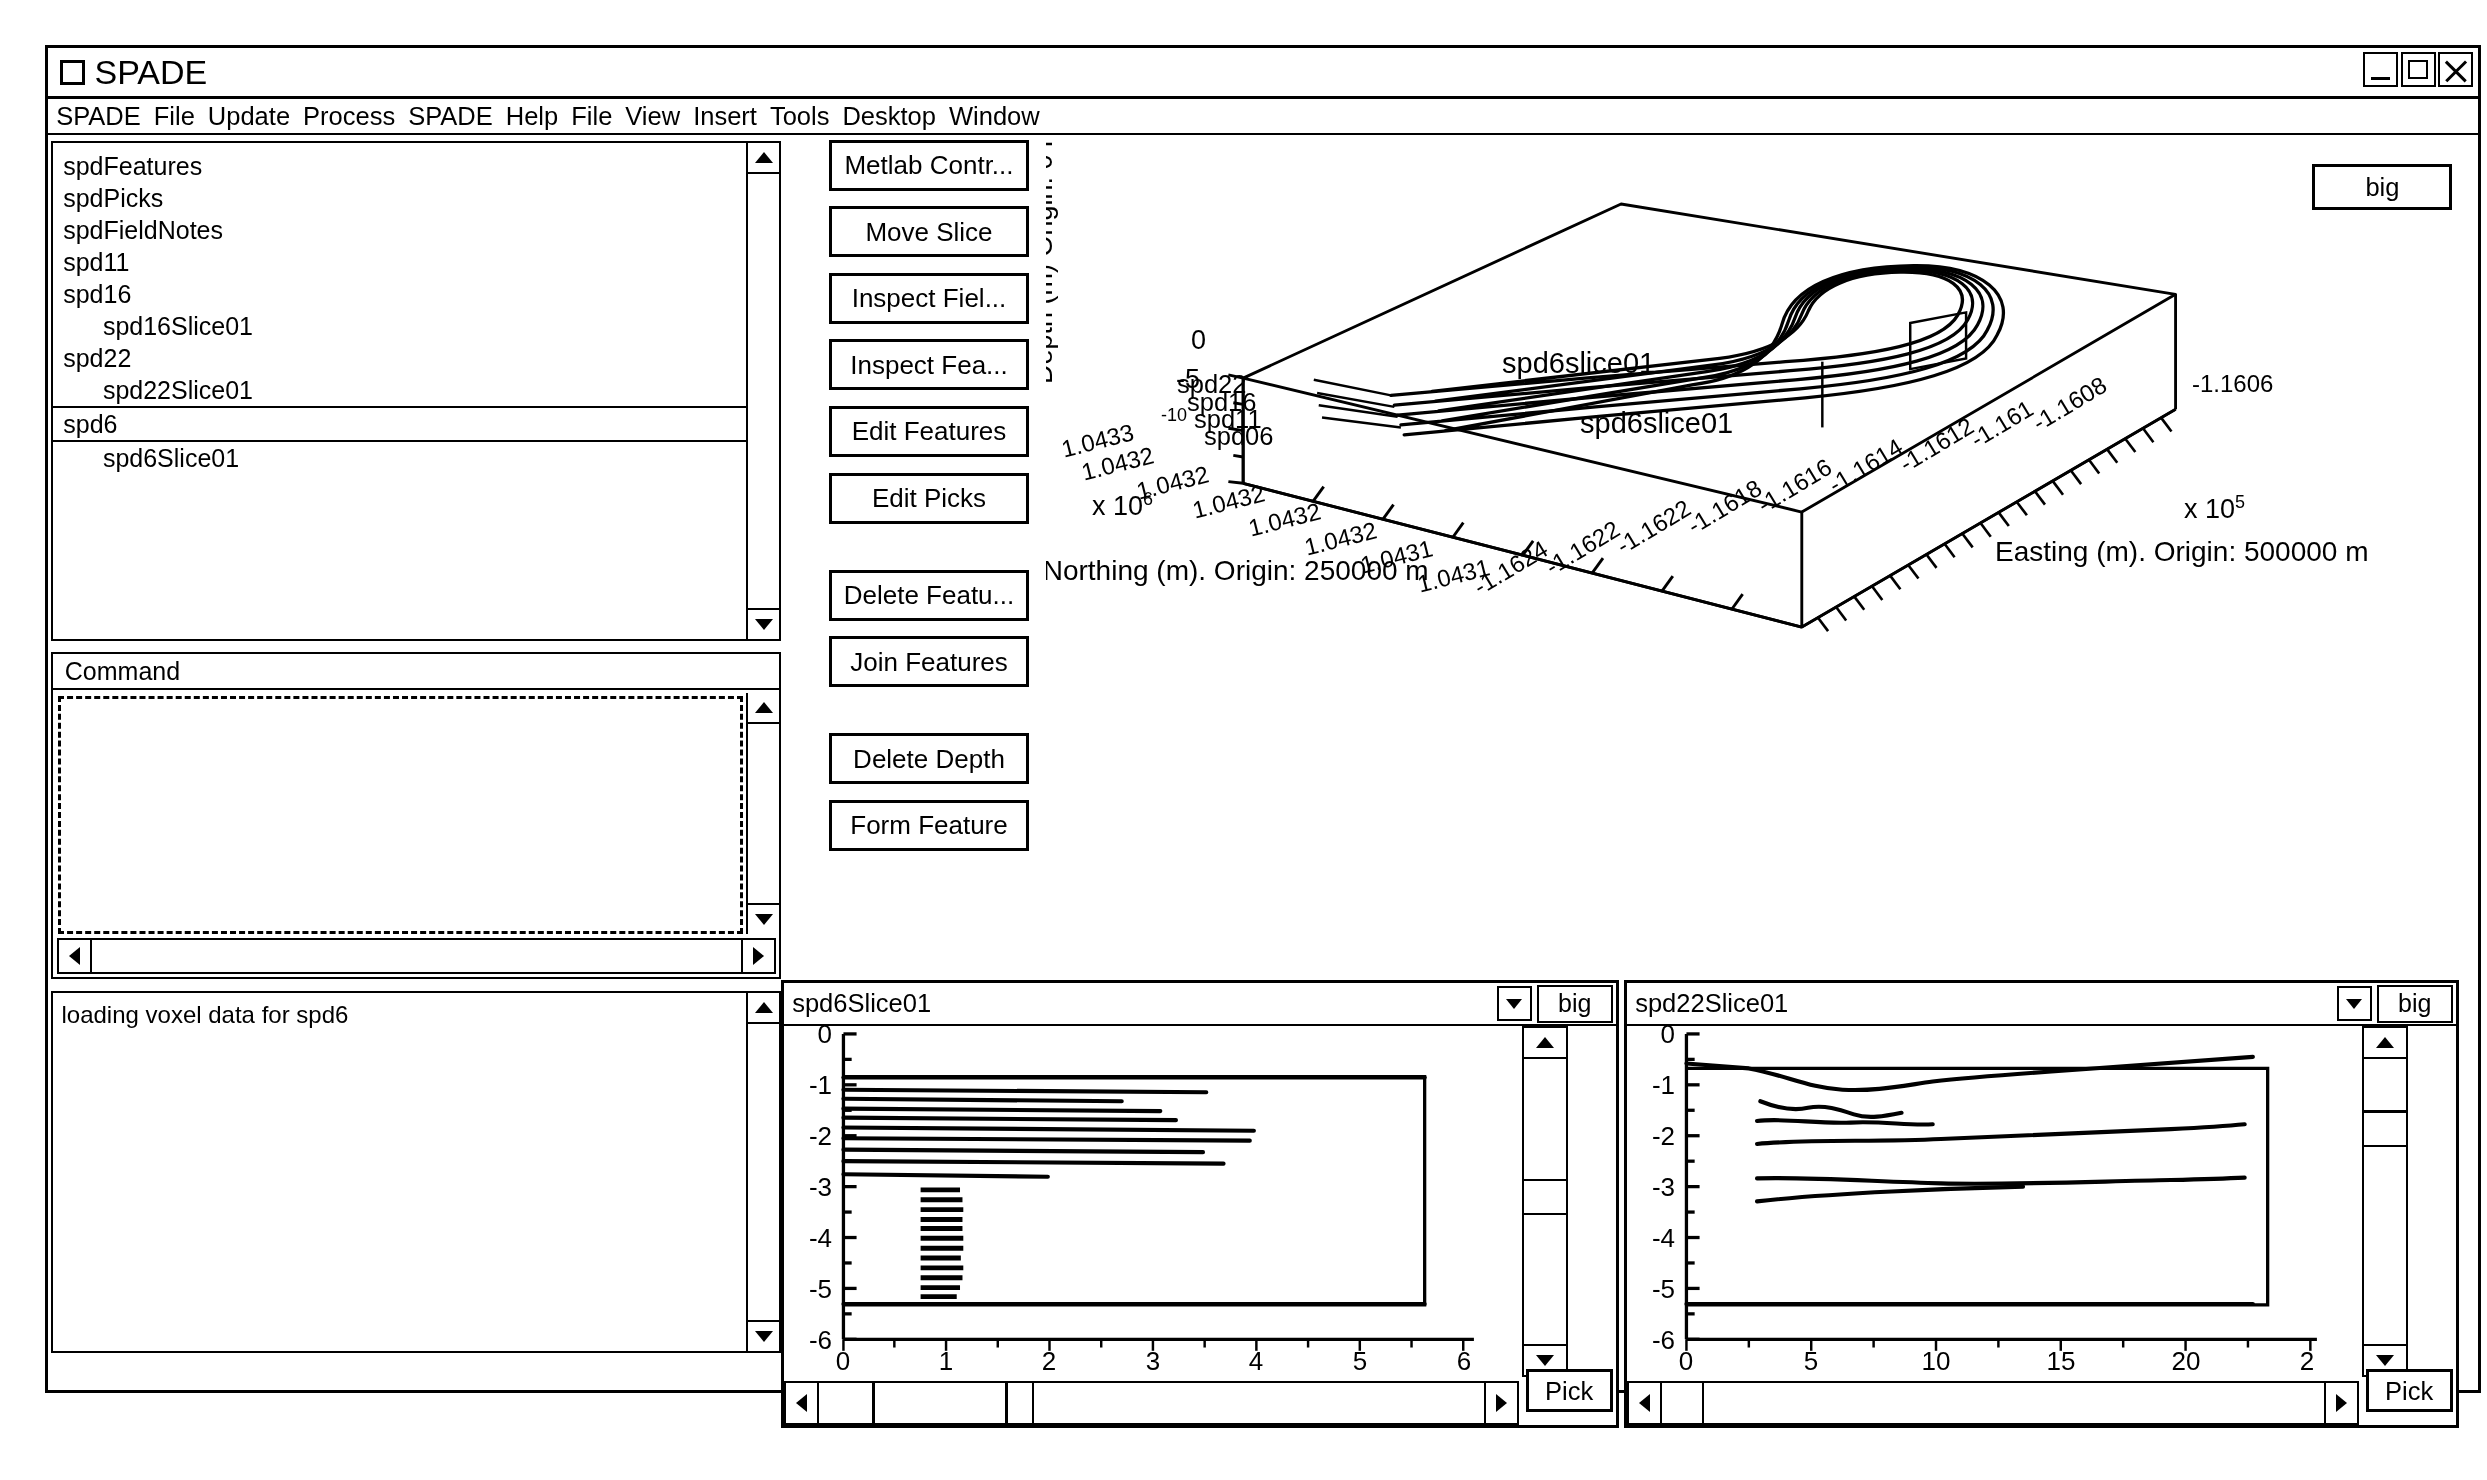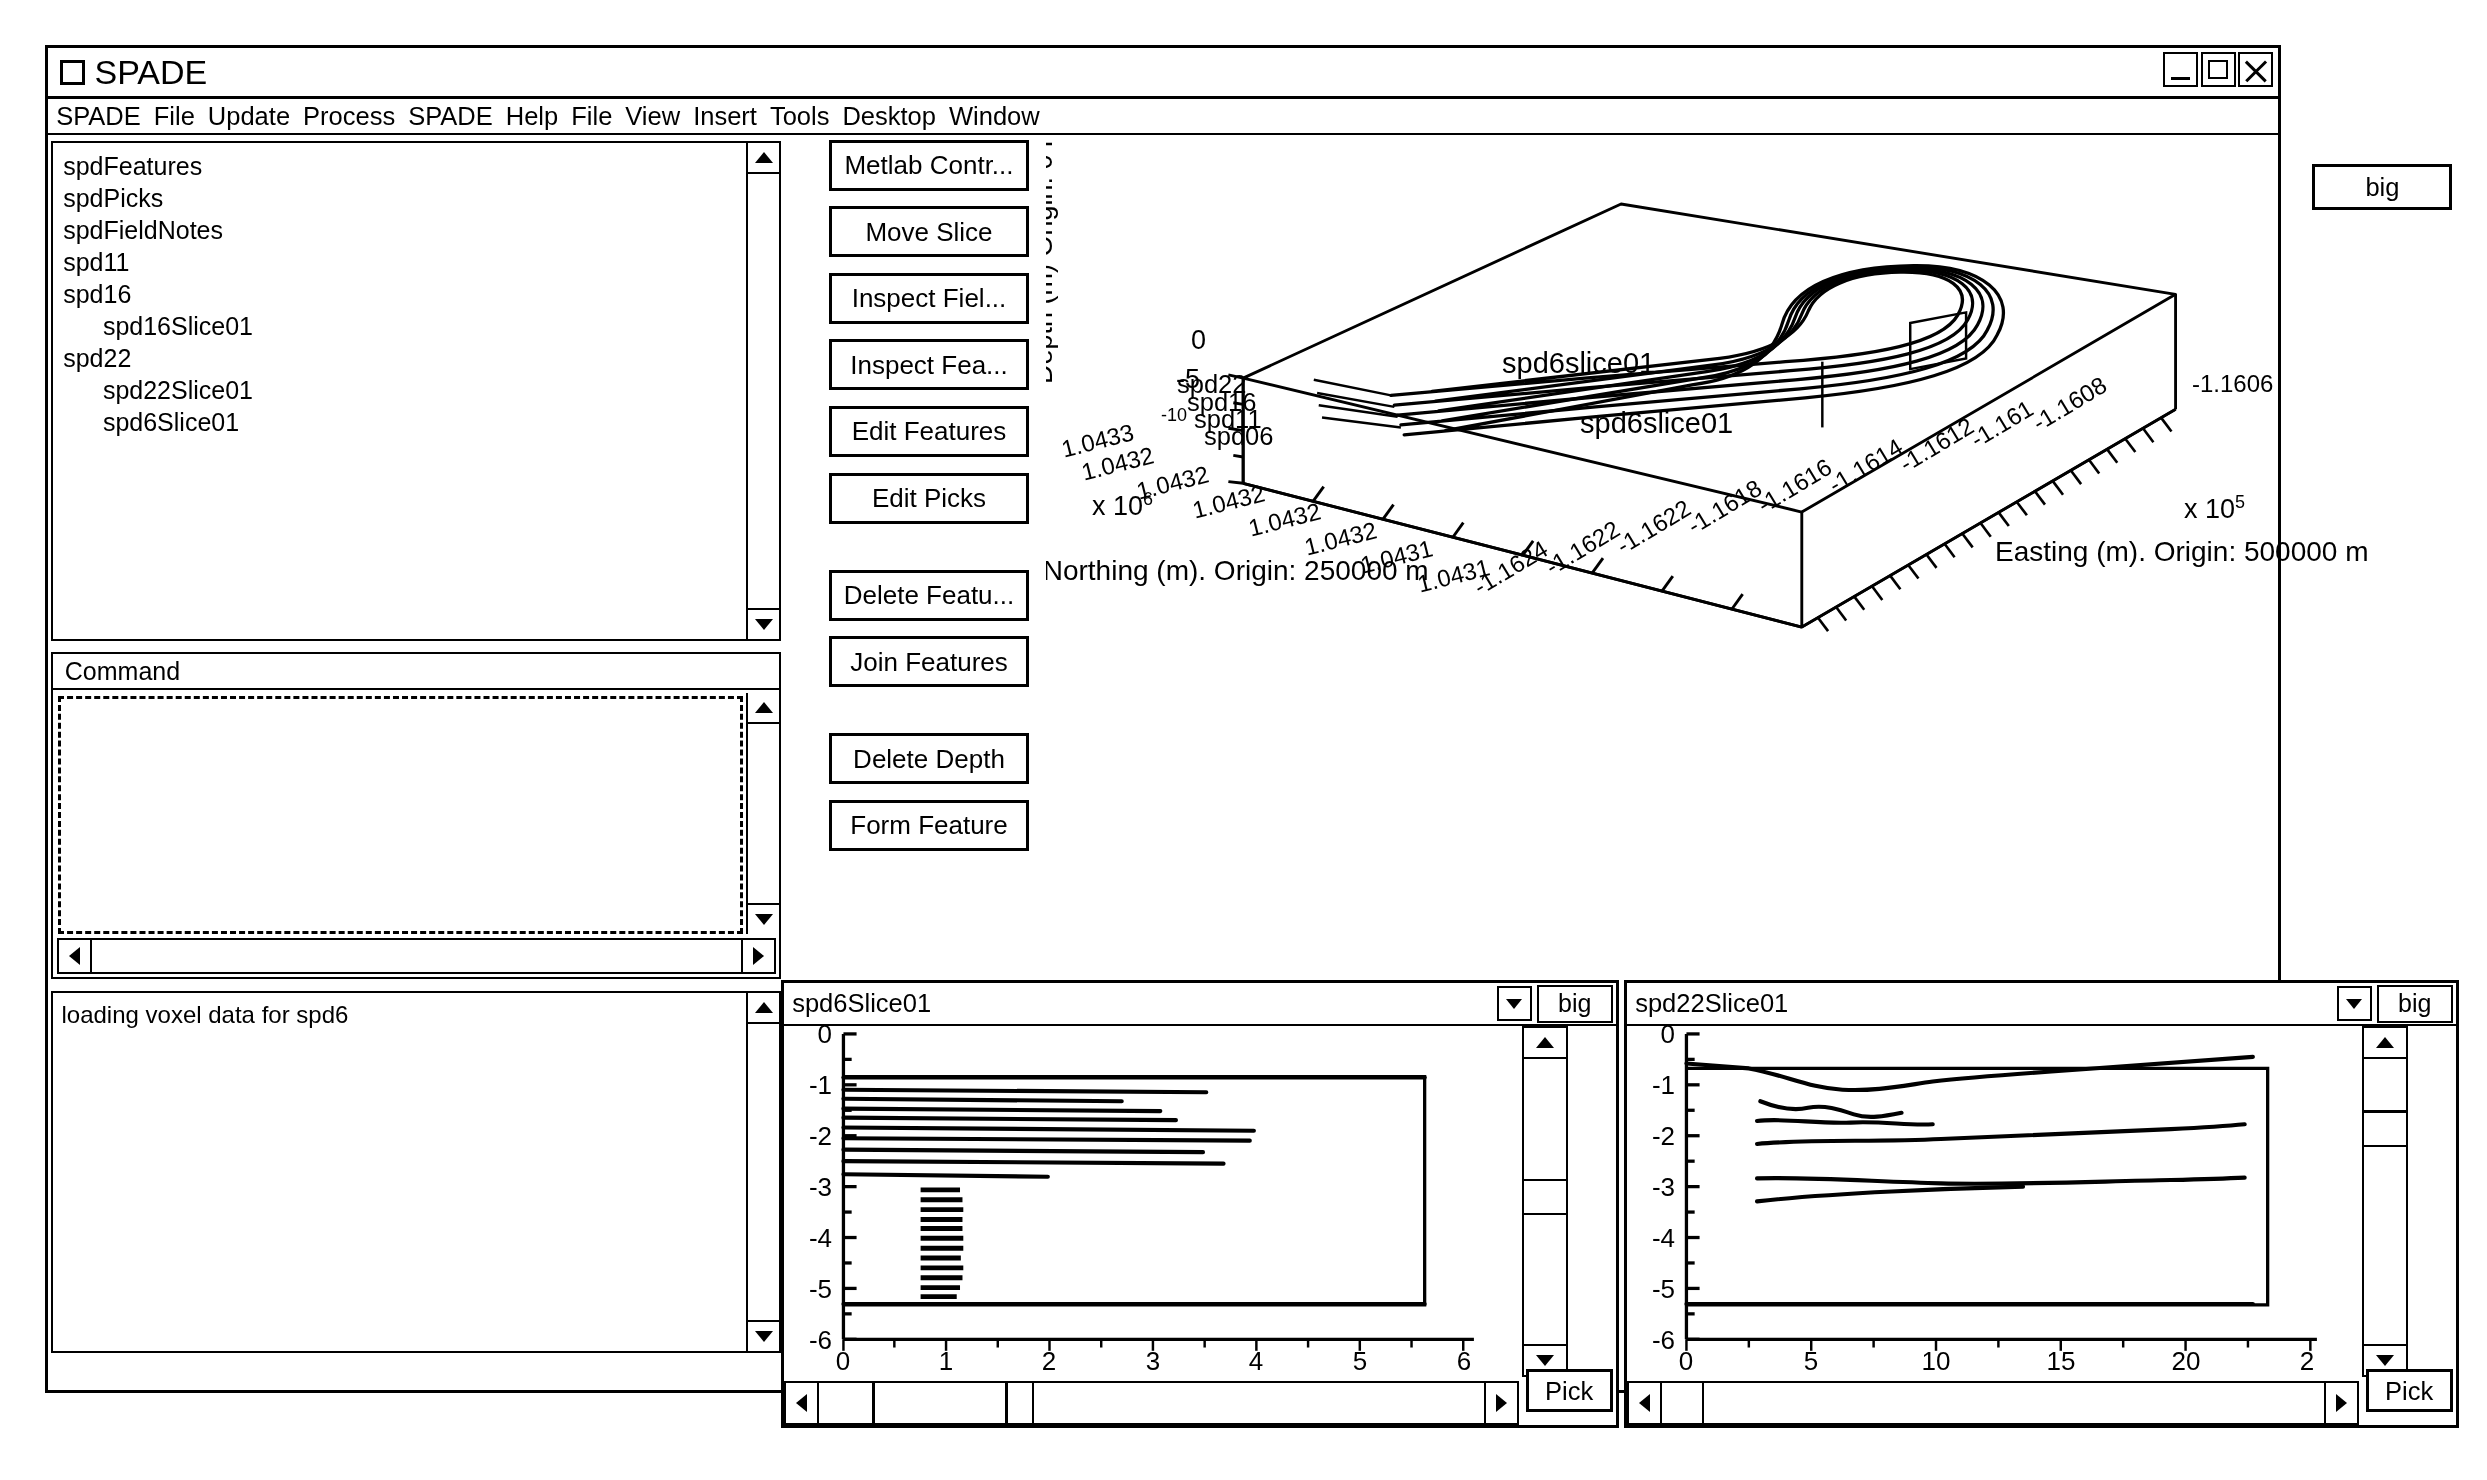--- a/index.html
+++ b/index.html
@@ -13,21 +13,21 @@
     width: 2487px;
     height: 1481px;
     background: #fff;
     overflow: hidden;
   }
 
   
   .window {
     position: absolute;
     left: 45px; top: 45px;
-    width: 2236px; height: 1348px;
+    width: 2436px; height: 1348px;
     border: 3.3px solid #000;
     background: #fff;
   }
   .titlebar {
     position: relative;
     height: 51px;
     border-bottom: 3.3px solid #000;
     display: flex;
     align-items: center;
     padding-left: 11.5px;
@@ -420,20 +420,21 @@
       <div class="tree-wrap">
         <div class="tree-list">
           <div class="tree-item">spdFeatures</div>
           <div class="tree-item">spdPicks</div>
           <div class="tree-item">spdFieldNotes</div>
           <div class="tree-item">spd11</div>
           <div class="tree-item">spd16</div>
           <div class="tree-item indent">spd16Slice01</div>
           <div class="tree-item">spd22</div>
           <div class="tree-item indent">spd22Slice01</div>
+          <div class="tree-item selected">spd6</div>
           <div class="tree-item indent">spd6Slice01</div>
         </div>
         <div class="vscroll">
           <div class="sc-btn">
               <div class="arrow-up"></div>
             </div>
           <div class="sc-btn bot">
               <div class="arrow-dn"></div>
             </div>
         </div>

